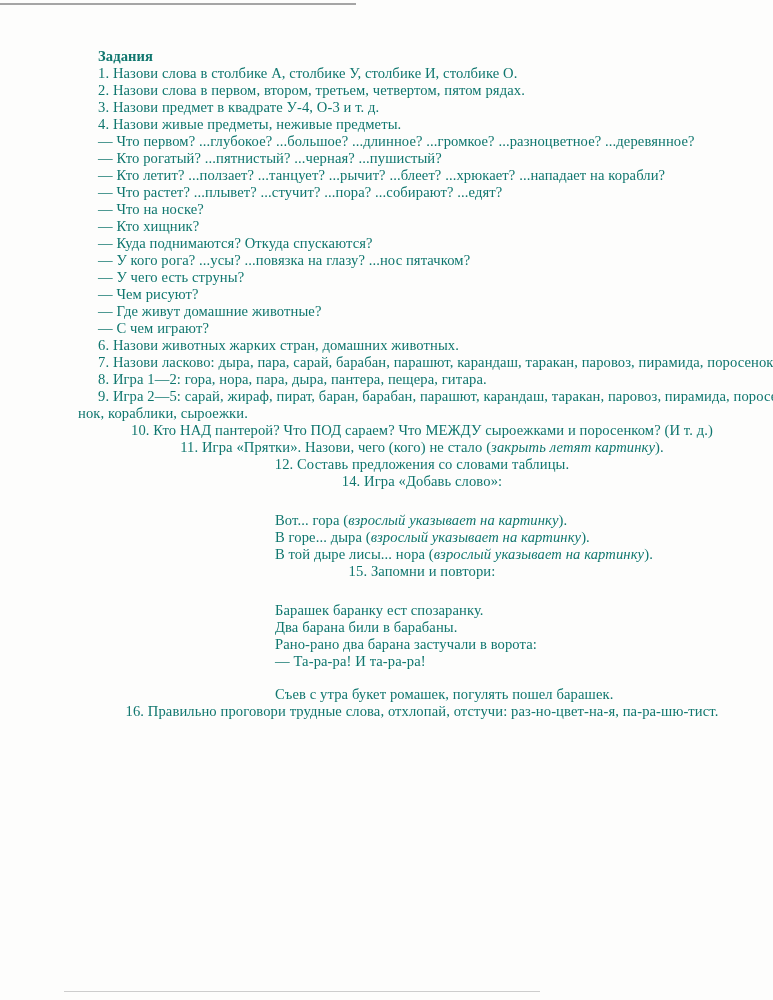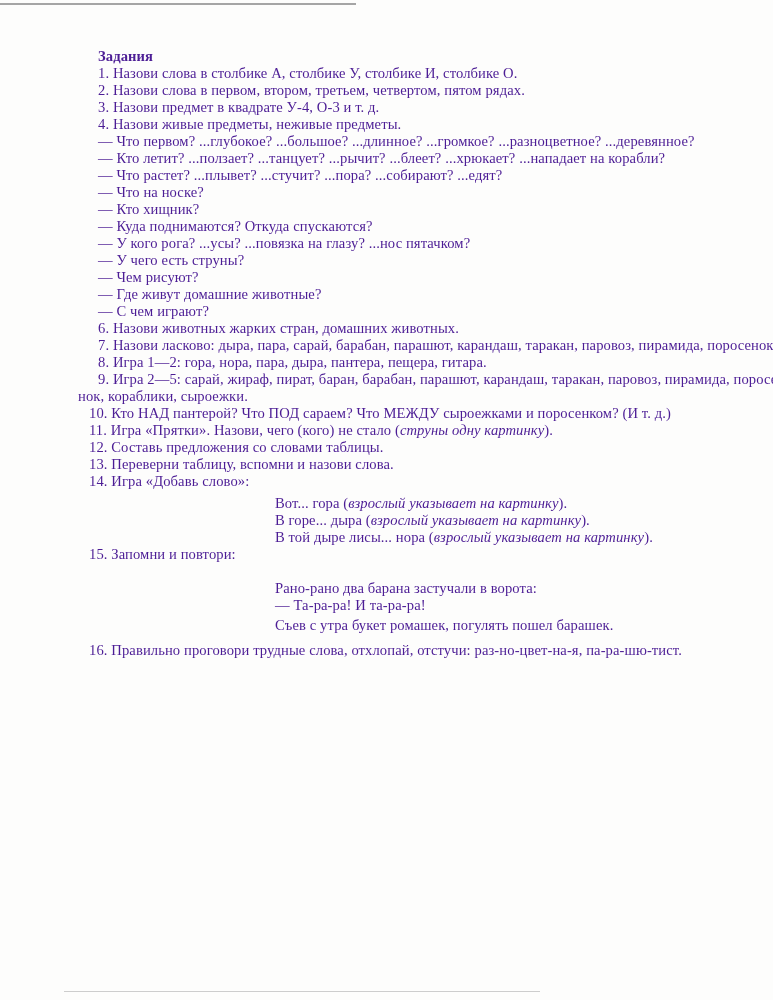--- a/index.html
+++ b/index.html
@@ -1,41 +1,41 @@
 <!DOCTYPE html>
 <html><head>
 <meta charset="utf-8">
 <style>
   html,body{margin:0;padding:0;background:#ffffff;}
   .page{
     position:relative;
     width:773px;height:1000px;
     background:#fdfdfc;
     font-family:"Liberation Serif", serif;
-    color:#4c1d95;
+    color:#0f766e;
     overflow:hidden;
   }
   .content{padding:48px 18px 0 78px;}
   .line{
     margin:0;
     font-size:14.6px;
     line-height:17px;
     white-space:nowrap;
     letter-spacing:0.1px;
   }
   .heading{font-weight:bold;text-indent:20px;}
   .ind1{text-indent:20px;}   
-  .ind2{text-indent:11px;}   
+  .ind2{text-indent:11px;text-align:center;}   
   .noind{text-indent:0;}
   .verse{padding-left:197px;}
   .it{font-style:italic;}
-  .mt5{margin-top:5px;font-family:Liberation Serif, serif;}
-  .mt8{margin-top:8px;}
-  .mt13{margin-top:3px;}
-  .mt17{margin-top:17px;}
+  .mt5{margin-top:22px;font-family:Liberation Serif, serif;}
+  .mt8{}
+  .mt13{margin-top:16px;}
+  .mt17{}
   .scan-top{
     position:absolute;top:3px;left:0;
     width:356px;height:2px;
     background:#8f8f8f;opacity:.8;
   }
   .scan-bottom{
     position:absolute;top:991px;left:64px;
     width:476px;height:1px;
     background:#cdcdcd;
   }
@@ -48,54 +48,58 @@
 
   <div class="content">
     <p class="line heading">Задания</p>
 
     <p class="line ind1">1. Назови слова в столбике А, столбике У, столбике И, столбике О.</p>
     <p class="line ind1">2. Назови слова в первом, втором, третьем, четвертом, пятом рядах.</p>
     <p class="line ind1">3. Назови предмет в квадрате У-4, О-3 и т. д.</p>
     <p class="line ind1">4. Назови живые предметы, неживые предметы.</p>
 
     <p class="line ind1">— Что первом? ...глубокое? ...большое? ...длинное? ...громкое? ...разноцветное? ...деревянное?</p>
+    <p class="line ind1">— Кто рогатый? ...пятнистый? ...черная? ...пушистый?</p>
     <p class="line ind1">— Кто летит? ...ползает? ...танцует? ...рычит? ...блеет? ...хрюкает? ...нападает на корабли?</p>
     <p class="line ind1">— Что растет? ...плывет? ...стучит? ...пора? ...собирают? ...едят?</p>
     <p class="line ind1">— Что на носке?</p>
     <p class="line ind1">— Кто хищник?</p>
     <p class="line ind1">— Куда поднимаются? Откуда спускаются?</p>
     <p class="line ind1">— У кого рога? ...усы? ...повязка на глазу? ...нос пятачком?</p>
     <p class="line ind1">— У чего есть струны?</p>
     <p class="line ind1">— Чем рисуют?</p>
     <p class="line ind1">— Где живут домашние животные?</p>
     <p class="line ind1">— С чем играют?</p>
 
     <p class="line ind1">6. Назови животных жарких стран, домашних животных.</p>
     <p class="line ind1">7. Назови ласково: дыра, пара, сарай, барабан, парашют, карандаш, таракан, паровоз, пирамида, поросенок.</p>
     <p class="line ind1">8. Игра 1—2: гора, нора, пара, дыра, пантера, пещера, гитара.</p>
 
     <p class="line ind1">9. Игра 2—5: сарай, жираф, пират, баран, барабан, парашют, карандаш, таракан, паровоз, пирамида, поросе-</p>
     <p class="line noind">нок, кораблики, сыроежки.</p>
 
     <p class="line ind2">10. Кто НАД пантерой? Что ПОД сараем? Что МЕЖДУ сыроежками и поросенком? (И т. д.)</p>
 
-    <p class="line ind2"><span>11. Игра «Прятки». Назови, чего (кого) не стало (</span><span class="it">струны одну картинку</span><span>).</span></p>
+    <p class="line ind2"><span>11. Игра «Прятки». Назови, чего (кого) не стало (</span><span class="it">закрыть летят картинку</span><span>).</span></p>
 
     <p class="line ind2">12. Составь предложения со словами таблицы.</p>
-    <p class="line ind2">13. Переверни таблицу, вспомни и назови слова.</p>
     <p class="line ind2">14. Игра «Добавь слово»:</p>
 
     <div class="verse mt5">
       <p class="line"><span>Вот... гора (</span><span class="it">взрослый указывает на картинку</span><span>).</span></p>
       <p class="line"><span>В горе... дыра (</span><span class="it">взрослый указывает на картинку</span><span>).</span></p>
       <p class="line"><span>В той дыре лисы... нора (</span><span class="it">взрослый указывает на картинку</span><span>).</span></p>
     </div>
 
     <p class="line ind2">15. Запомни и повтори:</p>
 
+    <div class="verse mt5">
+      <p class="line">Барашек баранку ест спозаранку.</p>
+      <p class="line">Два барана били в барабаны.</p>
+    </div>
 
     <div class="verse mt17">
       <p class="line">Рано-рано два барана застучали в ворота:</p>
       <p class="line">— Та-ра-ра! И та-ра-ра!</p>
     </div>
 
     <div class="verse mt13">
       <p class="line">Съев с утра букет ромашек, погулять пошел барашек.</p>
     </div>
 

